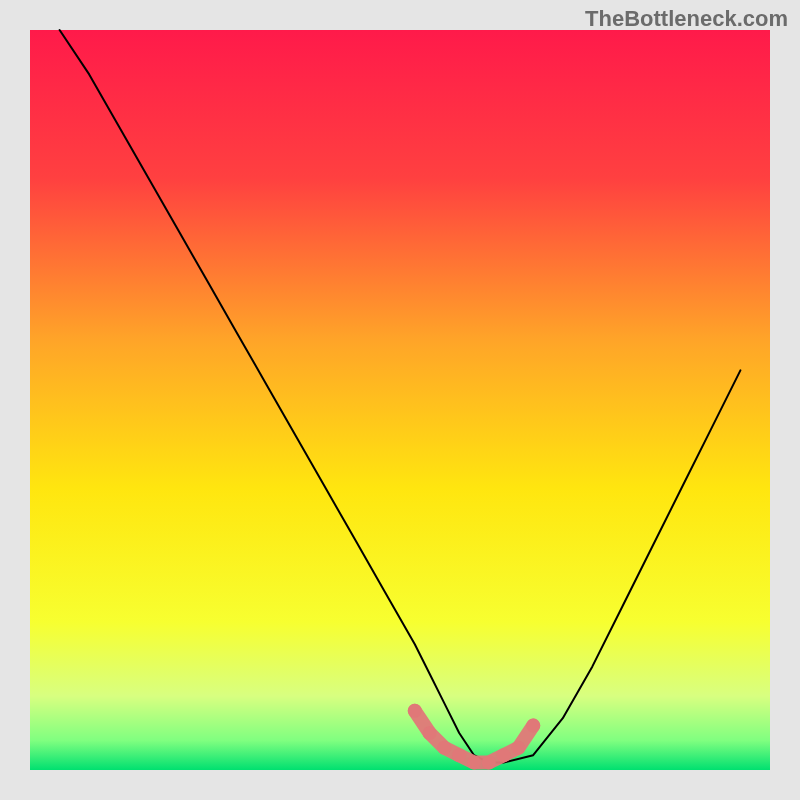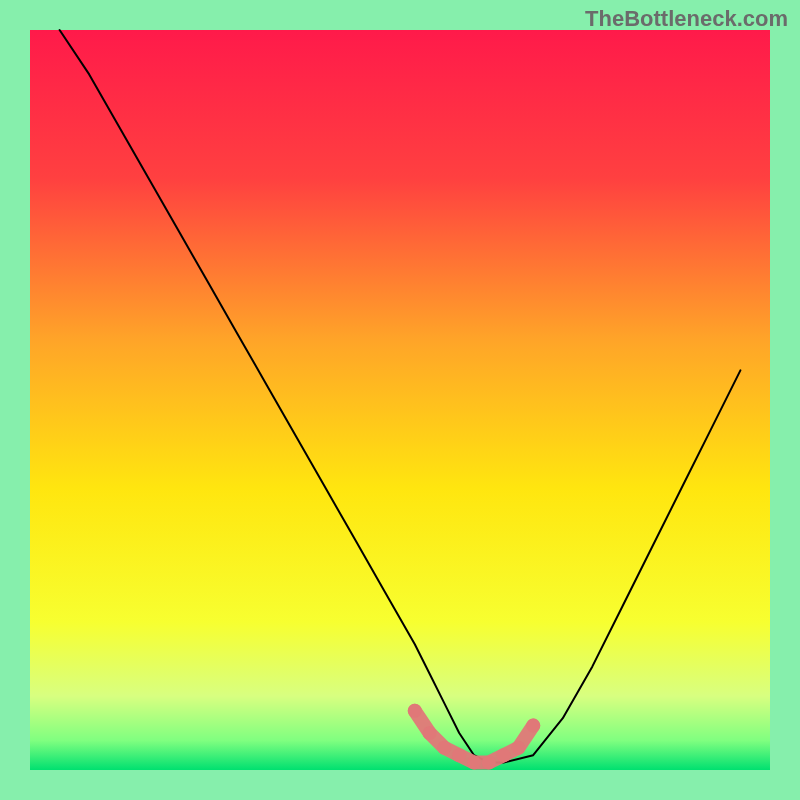--- a/index.html
+++ b/index.html
@@ -7,21 +7,21 @@
     padding: 0;
     background: #000;
     width: 800px;
     height: 800px;
     overflow: hidden;
   }
   .chart-container {
     position: relative;
     width: 800px;
     height: 800px;
-    background: #86efac;
+    background: #e5e5e5;
   }
   .watermark {
     position: absolute;
     top: 6px;
     right: 12px;
     font-family: Arial, sans-serif;
     font-size: 22px;
     font-weight: bold;
     color: #6b6b6b;
     z-index: 10;

